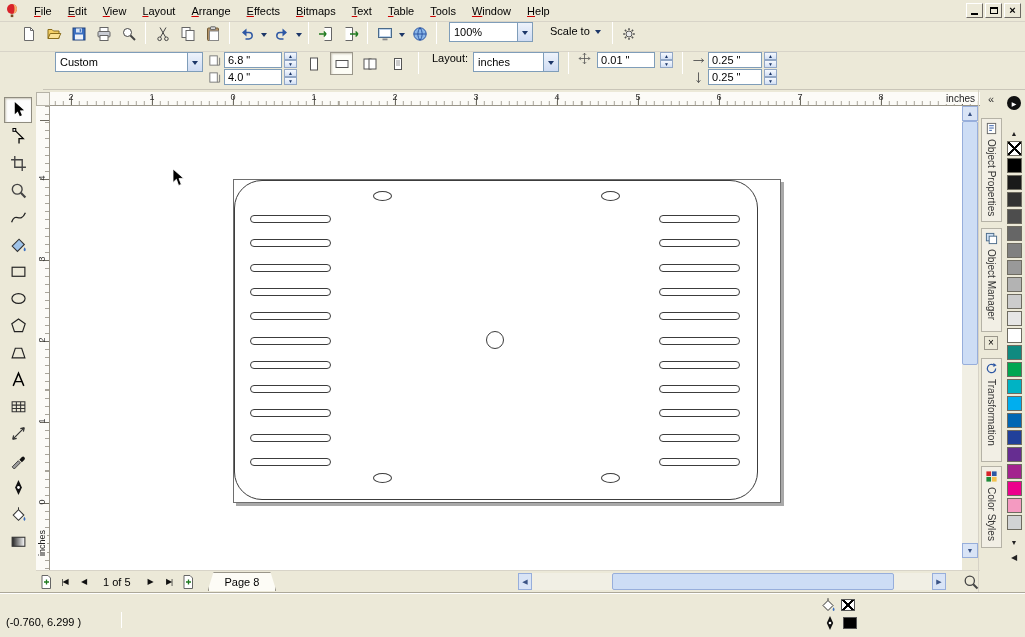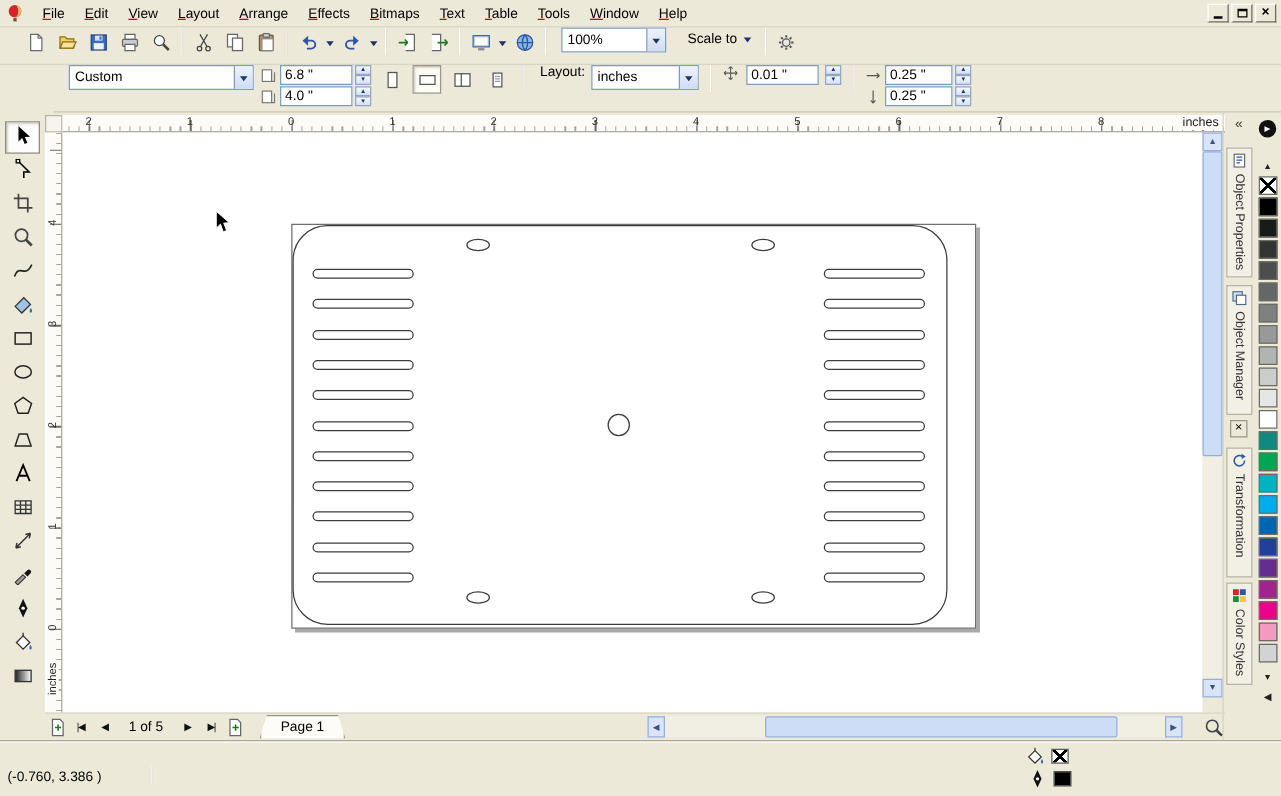--- a/index.html
+++ b/index.html
@@ -617,41 +617,41 @@
     <div class="nav-btn txt">▶|</div>
     <div class="nav-btn">
         <span class="tb-ic" id="ic-pageadd2">
           <svg viewBox="0 0 16 16">
             <path d="M4 1.5 H10 L12.5 4 V14.5 H4 Z" fill="#fff" stroke="#666"></path>
             <path d="M6 8 H11 M8.5 5.5 V10.5" stroke="#1f7a1f" stroke-width="1.3"></path>
           </svg>
         </span>
       </div>
     <div class="page-tab">
-        <span>Page 1</span>
+        <span>Page 8</span>
       </div>
     <div class="hscroll">
       <div class="sc-btn">◀</div>
       <div class="htrack">
           <div class="hthumb"></div>
         </div>
       <div class="sc-btn">▶</div>
     </div>
     <div class="zoom-corner">
         <span class="tb-ic" id="ic-zoomcorner">
           <svg viewBox="0 0 16 16">
             <circle cx="6.8" cy="6.8" r="4.6" fill="none" stroke="#444" stroke-width="1.3"></circle>
             <path d="M10.2 10.2 L14.5 14.5" stroke="#444" stroke-width="2"></path>
           </svg>
         </span>
       </div>
   </div>
 
   <div class="statusbar">
-    <span class="coords">(-0.760, 3.386 )</span>
+    <span class="coords">(-0.760, 6.299 )</span>
     <div class="status-sep"></div>
     <div class="fill-status">
       <span class="tb-ic" id="ic-bucket">
           <svg viewBox="0 0 16 16">
             <path d="M3 8.5 L8 3.5 L13 8.5 L8 13.5 Z" fill="#fff" stroke="#333"></path>
             <path d="M8 3.5 V1.2" stroke="#333"></path>
             <path d="M13.6 10.2 q1.9 2.7 0 3.8 q-1.9 -1.1 0 -3.8" fill="#3a6ec0"></path>
           </svg>
         </span>
       <span class="mini-swatch none-mini"></span>

